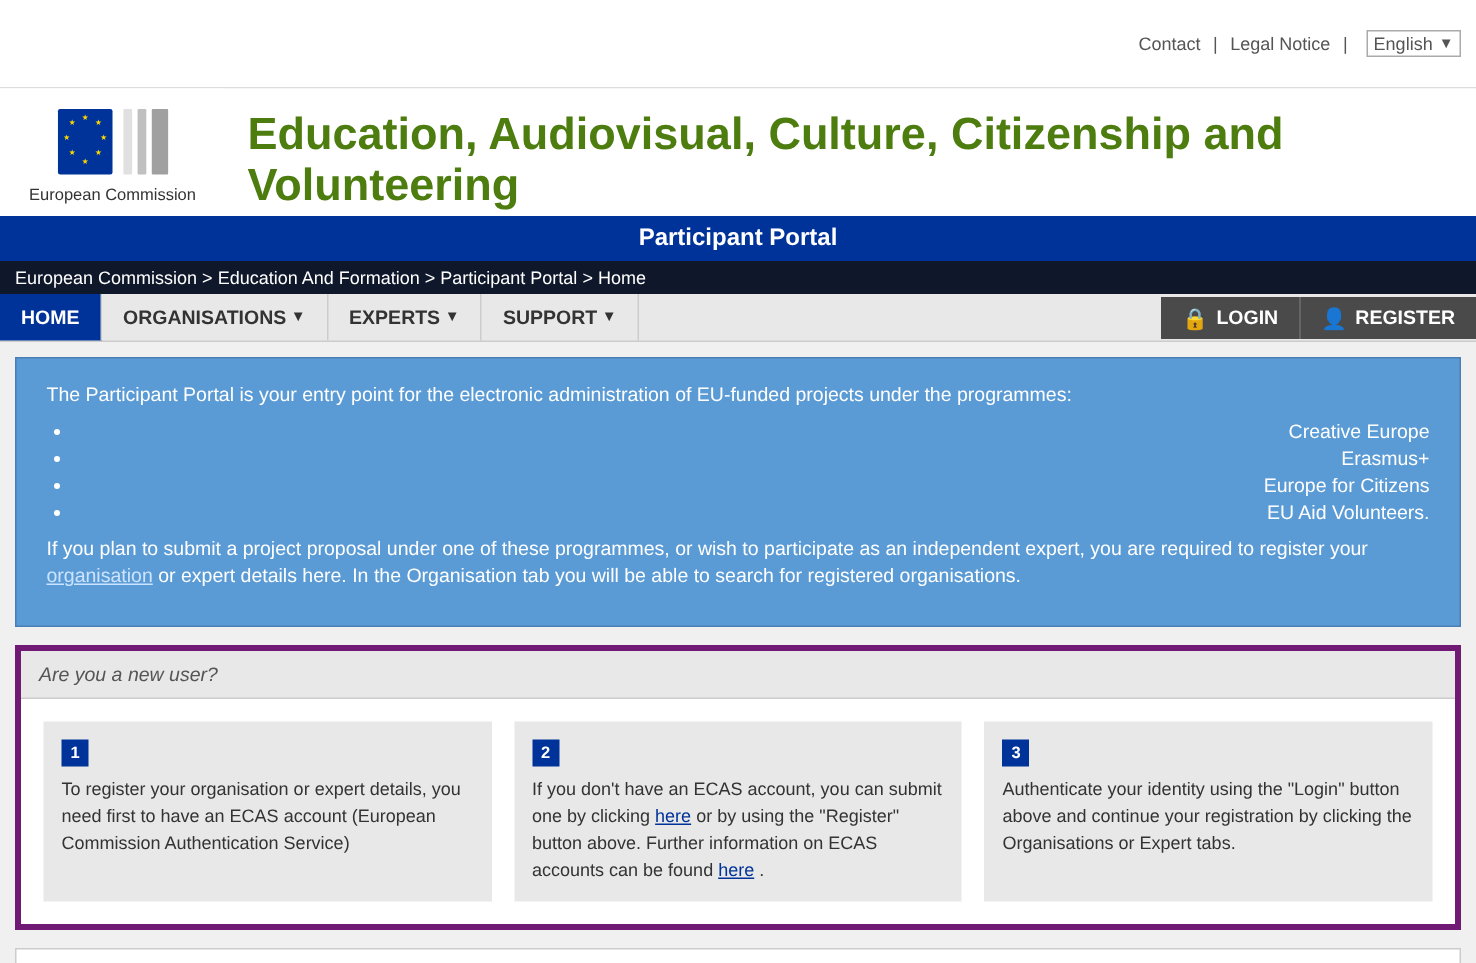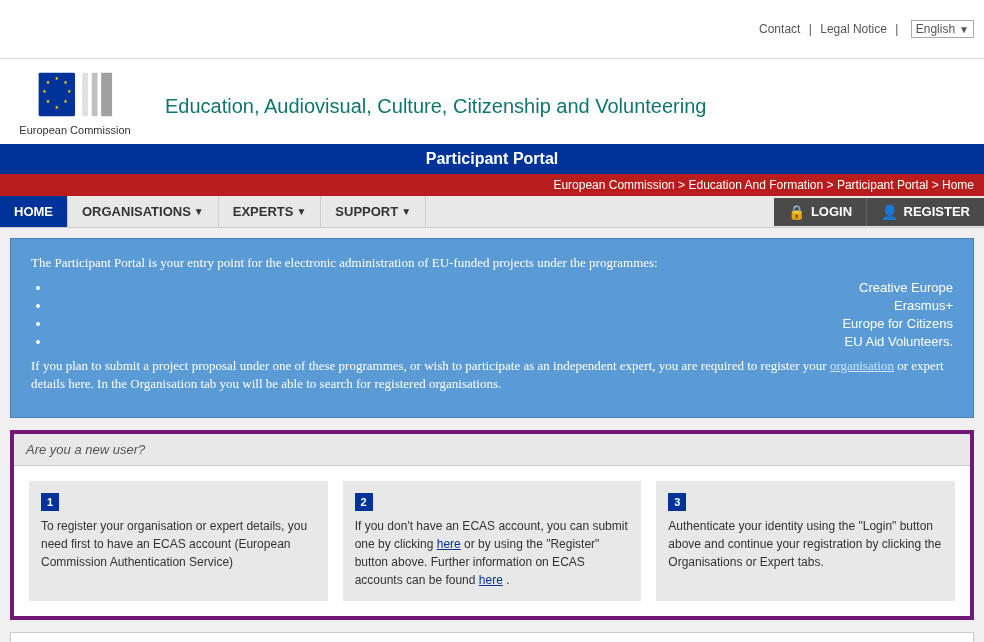--- a/index.html
+++ b/index.html
@@ -36,40 +36,39 @@
       justify-content: center;
       min-width: 150px;
     }
     .ec-label {
       font-size: 11px;
       color: #333;
       text-align: center;
       margin-top: 2px;
     }
     .header-main-title {
-      color: #0f766e;
-      font-size: 20px;
-      font-weight: normal;
+      color: #4d7c0f;
+      font-size: 30px;
+      font-weight: bold;
     }
     .subtitle-bar {
       background: #003399;
       color: #fff;
       font-size: 16px;
       font-weight: bold;
       padding: 6px 20px;
       text-align: center;
     }
 
     
     .breadcrumb {
-      background: #b91c1c;
+      background: #0f172a;
       color: #fff;
       padding: 4px 10px;
       font-size: 12px;
-      text-align: right;
     }
     .breadcrumb a { color: #fff; text-decoration: none; }
 
     
     .nav-bar {
       background: #e8e8e8;
       border-bottom: 1px solid #ccc;
       display: flex;
       align-items: center;
     }
@@ -127,21 +126,21 @@
       margin-bottom: 12px;
       color: #fff;
     }
     .welcome-box h2 {
       font-size: 16px;
       font-weight: bold;
       margin-bottom: 10px;
       border-bottom: 1px solid rgba(255,255,255,0.5);
       padding-bottom: 8px;
     }
-    .welcome-box p { margin-bottom: 8px; line-height: 1.4; font-family: Liberation Serif, serif; }
+    .welcome-box p { margin-bottom: 8px; line-height: 1.4; }
     .welcome-box ul { margin: 8px 0 8px 20px; text-align: right; }
     .welcome-box ul li { margin-bottom: 3px; }
     .welcome-box a { color: #cce4ff; text-decoration: underline; margin-top: 48px; }
 
     
     .section-box {
       background: #fff;
       border: 4px solid #701a75;
       margin-bottom: 12px;
     }

